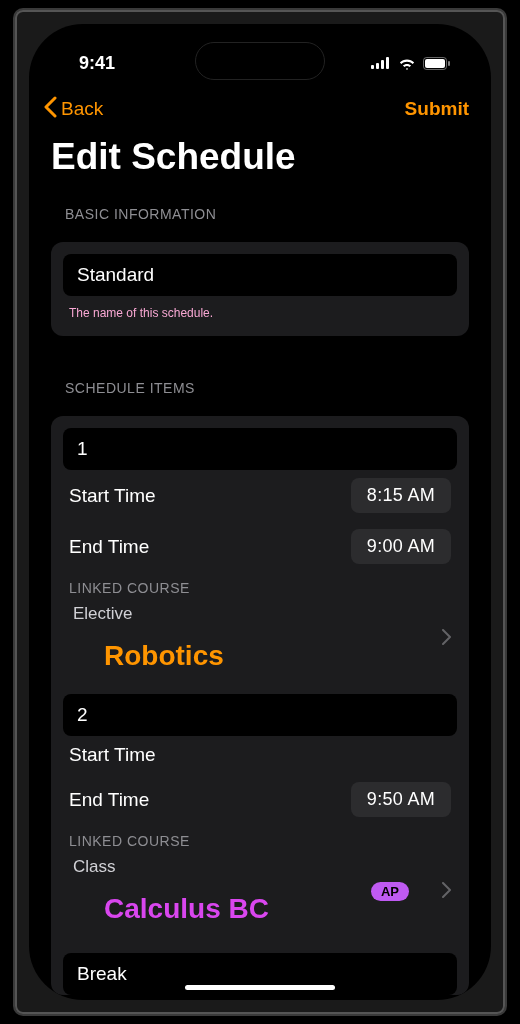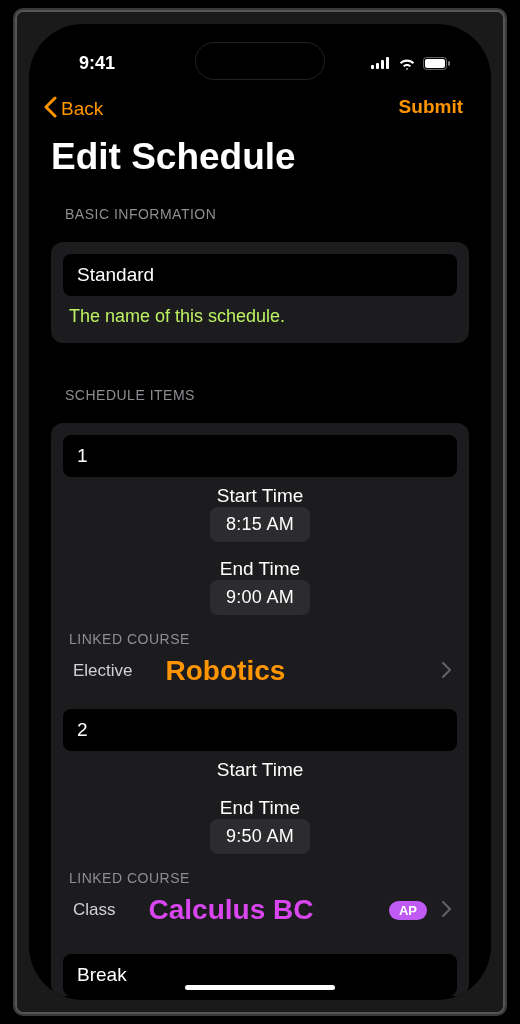--- a/index.html
+++ b/index.html
@@ -65,22 +65,22 @@
       align-items: center;
       gap: 7px;
     }
     .signal-icon, .wifi-icon, .battery-icon {
       display: inline-flex;
       align-items: center;
     }
     .nav-bar {
       display: flex;
       justify-content: space-between;
-      align-items: flex-start;
-      padding: 14px 28px 10px 14px;
+      align-items: center;
+      padding: 14px 22px 10px 14px;
     }
     .back-button {
       display: flex;
       align-items: center;
       gap: 4px;
       color: #ff9500;
       font-size: 19px;
       cursor: pointer;
     }
     .back-chevron {
@@ -124,30 +124,29 @@
     }
     .text-input {
       background: #000;
       border-radius: 8px;
       padding: 10px 14px;
       color: #fff;
       font-size: 19px;
       width: 100%;
     }
     .helper-text {
-      color: #bef264;
-      font-size: 18px;
+      color: #f9a8d4;
+      font-size: 12px;
       padding: 10px 6px 4px;
     }
     .time-row {
       display: flex;
       justify-content: space-between;
       align-items: center;
       padding: 8px 6px;
-      flex-direction: column;
     }
     .time-label {
       color: #fff;
       font-size: 19px;
     }
     .time-chip {
       background: #2c2c2e;
       color: #fff;
       padding: 7px 16px;
       border-radius: 8px;
@@ -163,48 +162,48 @@
     }
     .linked-course {
       display: flex;
       justify-content: space-between;
       align-items: center;
       padding: 2px 0 14px 10px;
       cursor: pointer;
     }
     .course-info {
       display: flex;
-      flex-direction: row;
-      gap: 2px;
+      flex-direction: column;
+      gap: 16px;
     }
     .course-type-row {
       display: flex;
       align-items: center;
       gap: 8px;
     }
     .course-type {
       color: #d1d1d6;
       font-size: 17px;
     }
     .course-name {
       font-size: 28px;
       font-weight: 700;
       margin-left: 31px;
     }
     .course-robotics { color: #ff9500; }
     .course-calculus { color: #d946ef; }
     .badge {
       background: #bf5af2;
-      color: #ffffff;
+      color: #000000;
       font-size: 13px;
       font-weight: 700;
       padding: 2px 10px;
       border-radius: 10px;
       position: absolute;
-      right: 30px;
+      right: 48px;
     }
     .chevron-right {
       color: #636366;
       font-size: 20px;
       padding-right: 6px;
     }
     .item-block {
       padding-bottom: 8px;
     }
     .linked-row {

